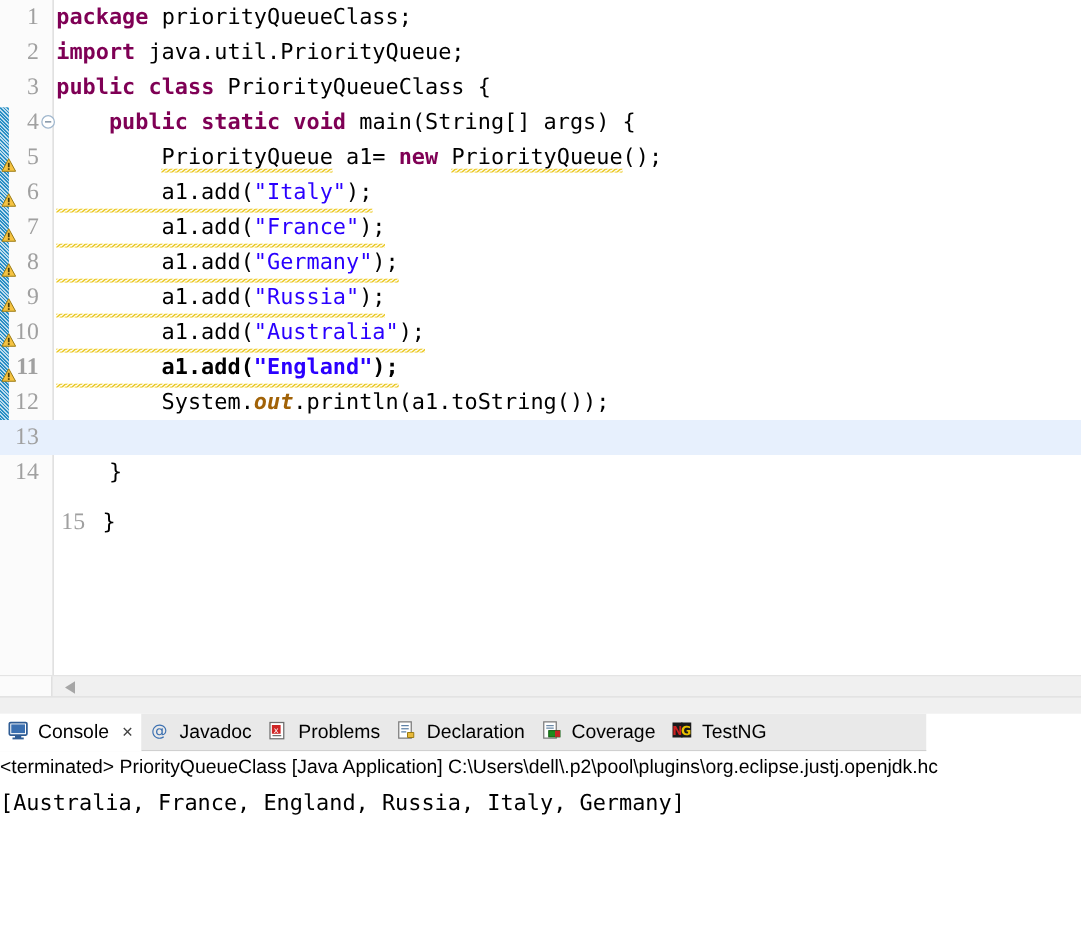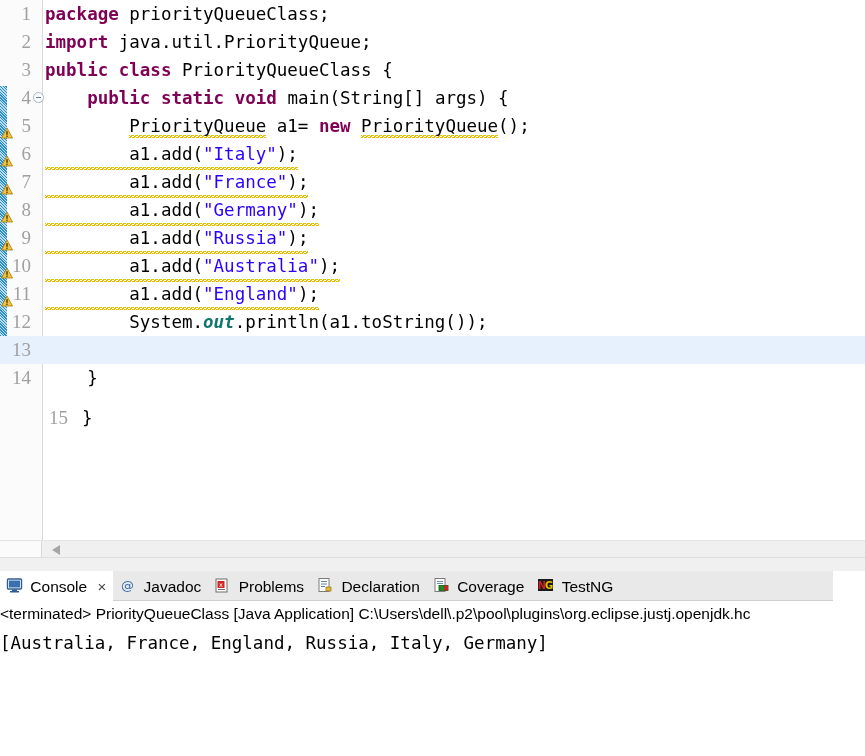--- a/index.html
+++ b/index.html
@@ -104,21 +104,21 @@
     top: 0;
     height: 28px;
     line-height: 28px;
     white-space: pre;
     font-family: "DejaVu Sans Mono", "Liberation Mono", monospace;
     font-size: 17.5px;
     color: #000000;
   }
   .kw   { color: #7f0055; font-weight: bold; }
   .str  { color: #2a00ff; }
-  .fld  { color: #0f766e; font-weight: bold; font-style: italic; }
+  .fld  { color: #a16207; font-weight: bold; font-style: italic; }
   .plain{ color: #000000; }
 
   .sq {
     
     background-image:
       repeating-linear-gradient(135deg,
         #e8c000 0px, #e8c000 1px,
         transparent 1px, transparent 2px,
         #e8c000 2px, #e8c000 3px,
         transparent 3px, transparent 4px);
@@ -173,21 +173,21 @@
     position: absolute;
     left: 0;
     top: 571px;
     width: 865px;
     height: 185px;
     background: #ffffff;
   }
   #tabbar {
     position: absolute;
     left: 0; top: 0;
-    width: 833px;
+    width: 741px;
     height: 30px;
     background: #e9e9e9;
     border-bottom: 1px solid #d0d0d0;
     box-sizing: border-box;
   }
   .tab {
     position: relative;
     float: left;
     height: 30px;
     line-height: 30px;
@@ -346,21 +346,21 @@
     <span class="warn-icon">
       <svg viewBox="0 0 12 12" width="12" height="12">
           <polygon points="6,1 11.5,11 0.5,11" fill="#f5c342" stroke="#9a7a12" stroke-width="0.8"></polygon>
           <rect x="5.3" y="4.2" width="1.4" height="3.6" fill="#4a3a06"></rect>
           <rect x="5.3" y="8.6" width="1.4" height="1.3" fill="#4a3a06"></rect>
         </svg>
     </span>
     <span class="code sq"><span class="plain">        a1.add(</span><span class="str">"Australia"</span><span class="plain">);</span></span>
   </div>
 
-  <div class="line-row" style="top:280px;">
+  <div class="line-row" style="top:280px;font-weight:bold;">
     <span class="lineno">11</span>
     <span class="warn-icon">
       <svg viewBox="0 0 12 12" width="12" height="12">
           <polygon points="6,1 11.5,11 0.5,11" fill="#f5c342" stroke="#9a7a12" stroke-width="0.8"></polygon>
           <rect x="5.3" y="4.2" width="1.4" height="3.6" fill="#4a3a06"></rect>
           <rect x="5.3" y="8.6" width="1.4" height="1.3" fill="#4a3a06"></rect>
         </svg>
     </span>
     <span class="code sq"><span class="plain">        a1.add(</span><span class="str">"England"</span><span class="plain">);</span></span>
   </div>

